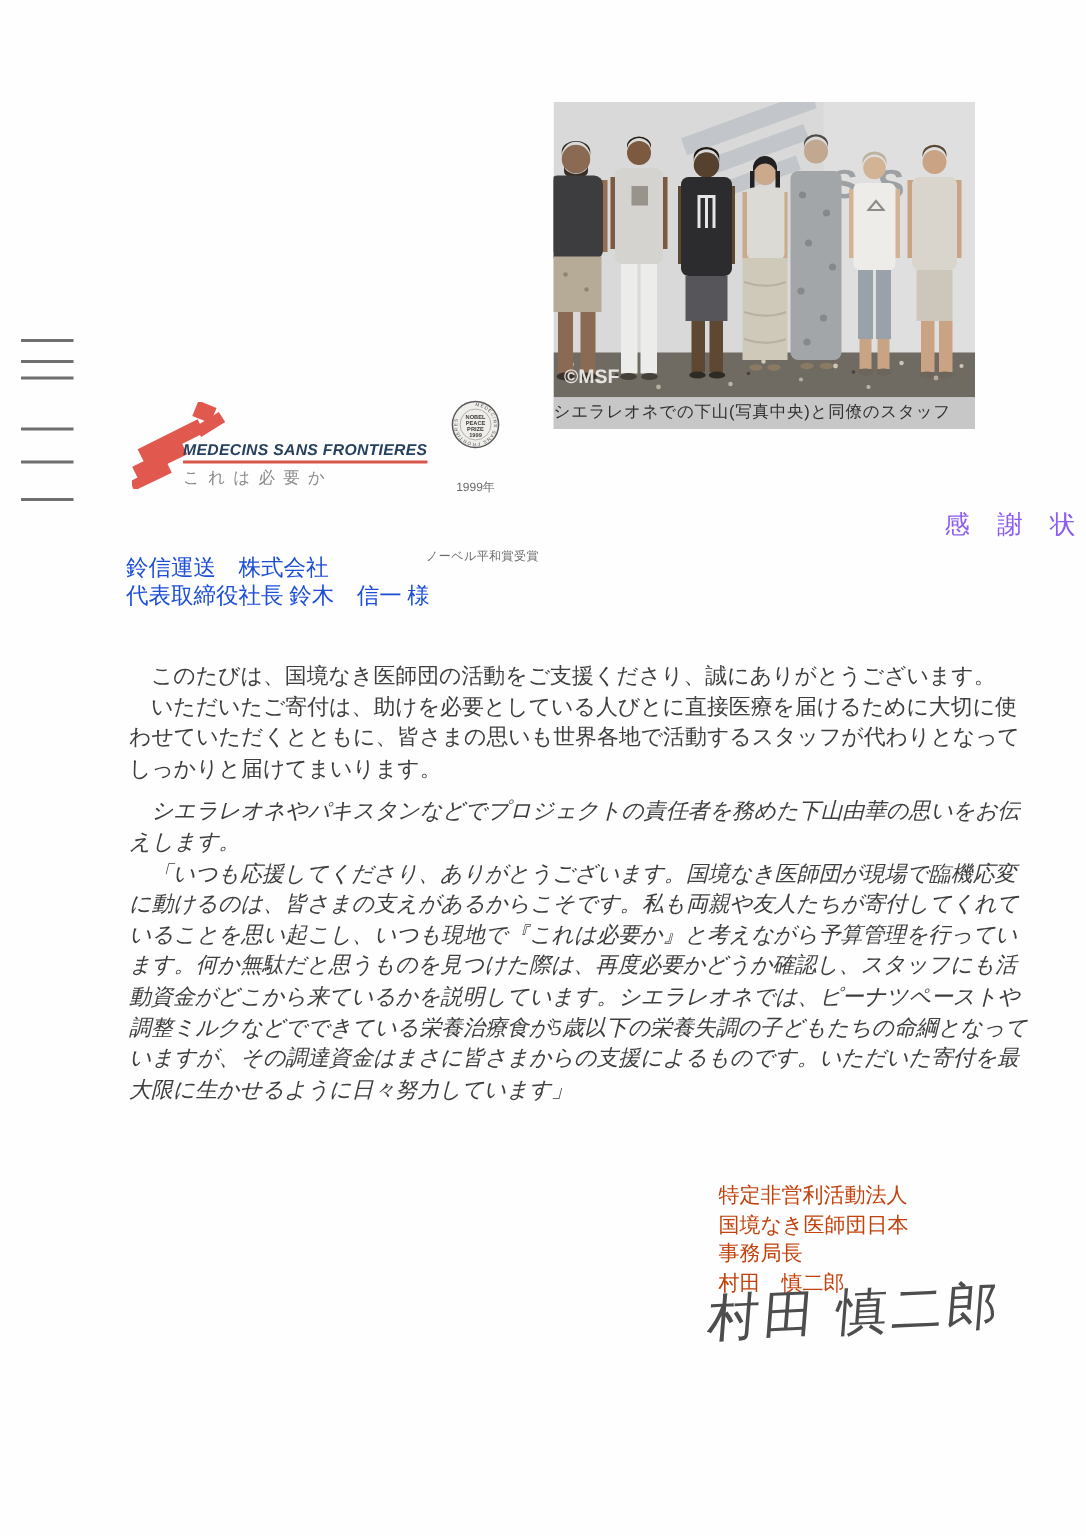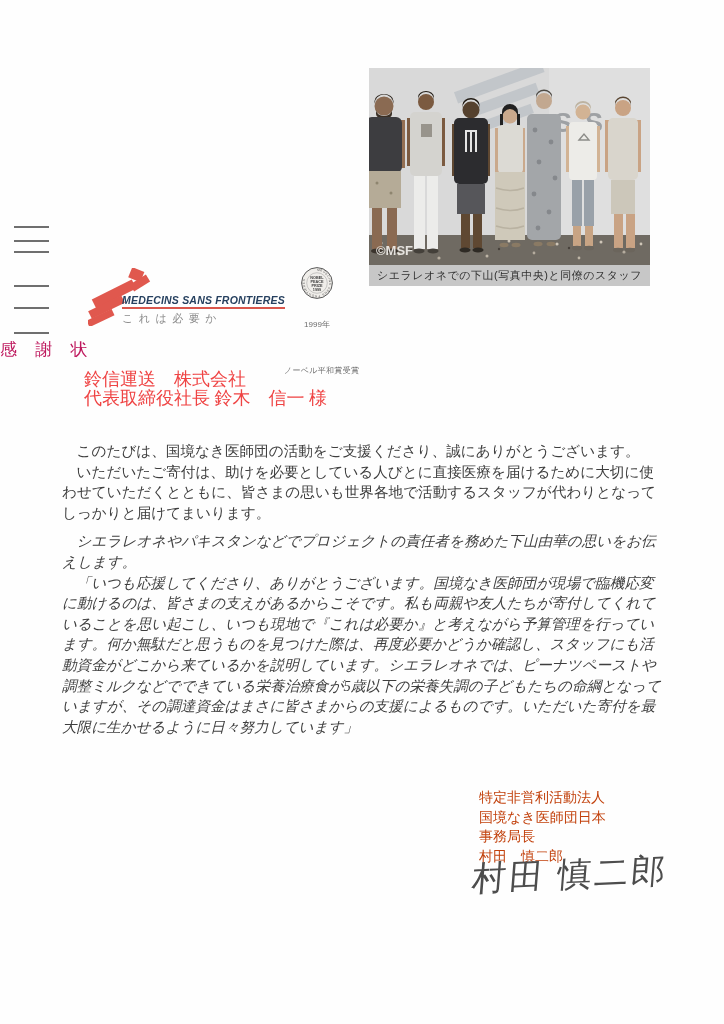--- a/index.html
+++ b/index.html
@@ -12,21 +12,21 @@
   
   .edge-mark{position:absolute;left:14px;width:35px;height:2px;background:#565656;opacity:.85;}
   .m1{top:226px}.m2{top:240px}.m3{top:251px}.m4{top:285px}.m5{top:307px}.m6{top:332px}
 
   
   .photo-block{position:absolute;left:369px;top:68px;width:281px;}
   .photo-frame{display:block;width:281px;height:197px;}
   .photo-caption{
     height:21px;background:#c7c7c7;color:#2f2f2f;
     font-family:"Liberation Sans","DejaVu Sans",sans-serif;
-    font-size:11px;line-height:21px;text-align:center;letter-spacing:.5px;
+    font-size:11px;line-height:21px;letter-spacing:.5px;
   }
 
   
   .msf-logo{position:absolute;left:86px;top:266px;width:190px;height:62px;}
   .msf-figure{position:absolute;left:2px;top:2px;}
   .msf-text{position:absolute;left:36px;top:24px;}
   .msf-en{
     font-family:"Liberation Sans","DejaVu Sans",sans-serif;
     font-style:italic;font-weight:bold;font-size:10.5px;letter-spacing:.2px;
     color:#26405f;white-space:nowrap;
@@ -39,29 +39,29 @@
 
   
   .nobel{position:absolute;left:284px;top:266px;width:66px;text-align:center;
     font-family:"Liberation Sans","DejaVu Sans",sans-serif;}
   .nobel svg{display:block;margin:0 auto;}
   .nobel-year{font-size:8px;color:#6b6b6b;margin-top:20px;line-height:10px;}
   .nobel-award{font-size:8px;color:#6b6b6b;line-height:10px;letter-spacing:.3px;white-space:nowrap;margin-top:36px;}
 
   
   .letter-title{
-    position:absolute;left:0;right:0;top:338px;text-align:left;
-    font-size:17px;letter-spacing:7px;color:#be185d;
+    position:absolute;left:0;right:0;top:338px;text-align:right;
+    font-size:17px;letter-spacing:7px;color:#8b5cf6;
   }
   .recipient{
     position:absolute;left:84px;top:370px;
-    font-size:18px;line-height:19px;color:#ef4444;white-space:pre-line;
+    font-size:15px;line-height:19px;color:#1d4ed8;white-space:pre-line;
   }
   .letter-body{
-    position:absolute;left:62px;top:441px;width:602px;
+    position:absolute;left:86px;top:441px;width:602px;
     font-size:14.6px;line-height:20.6px;color:#3e3e3e;
   }
   .letter-body p{margin:0 0 8px 0;white-space:pre-line;}
   .letter-body p.quote{margin-bottom:14px;font-style:italic;}
   .signature-block{
     position:absolute;left:479px;top:788px;
     font-size:14px;line-height:19.5px;color:#c2410c;white-space:pre-line;
   }
   .signature-hand{
     position:absolute;left:472px;top:852px;

